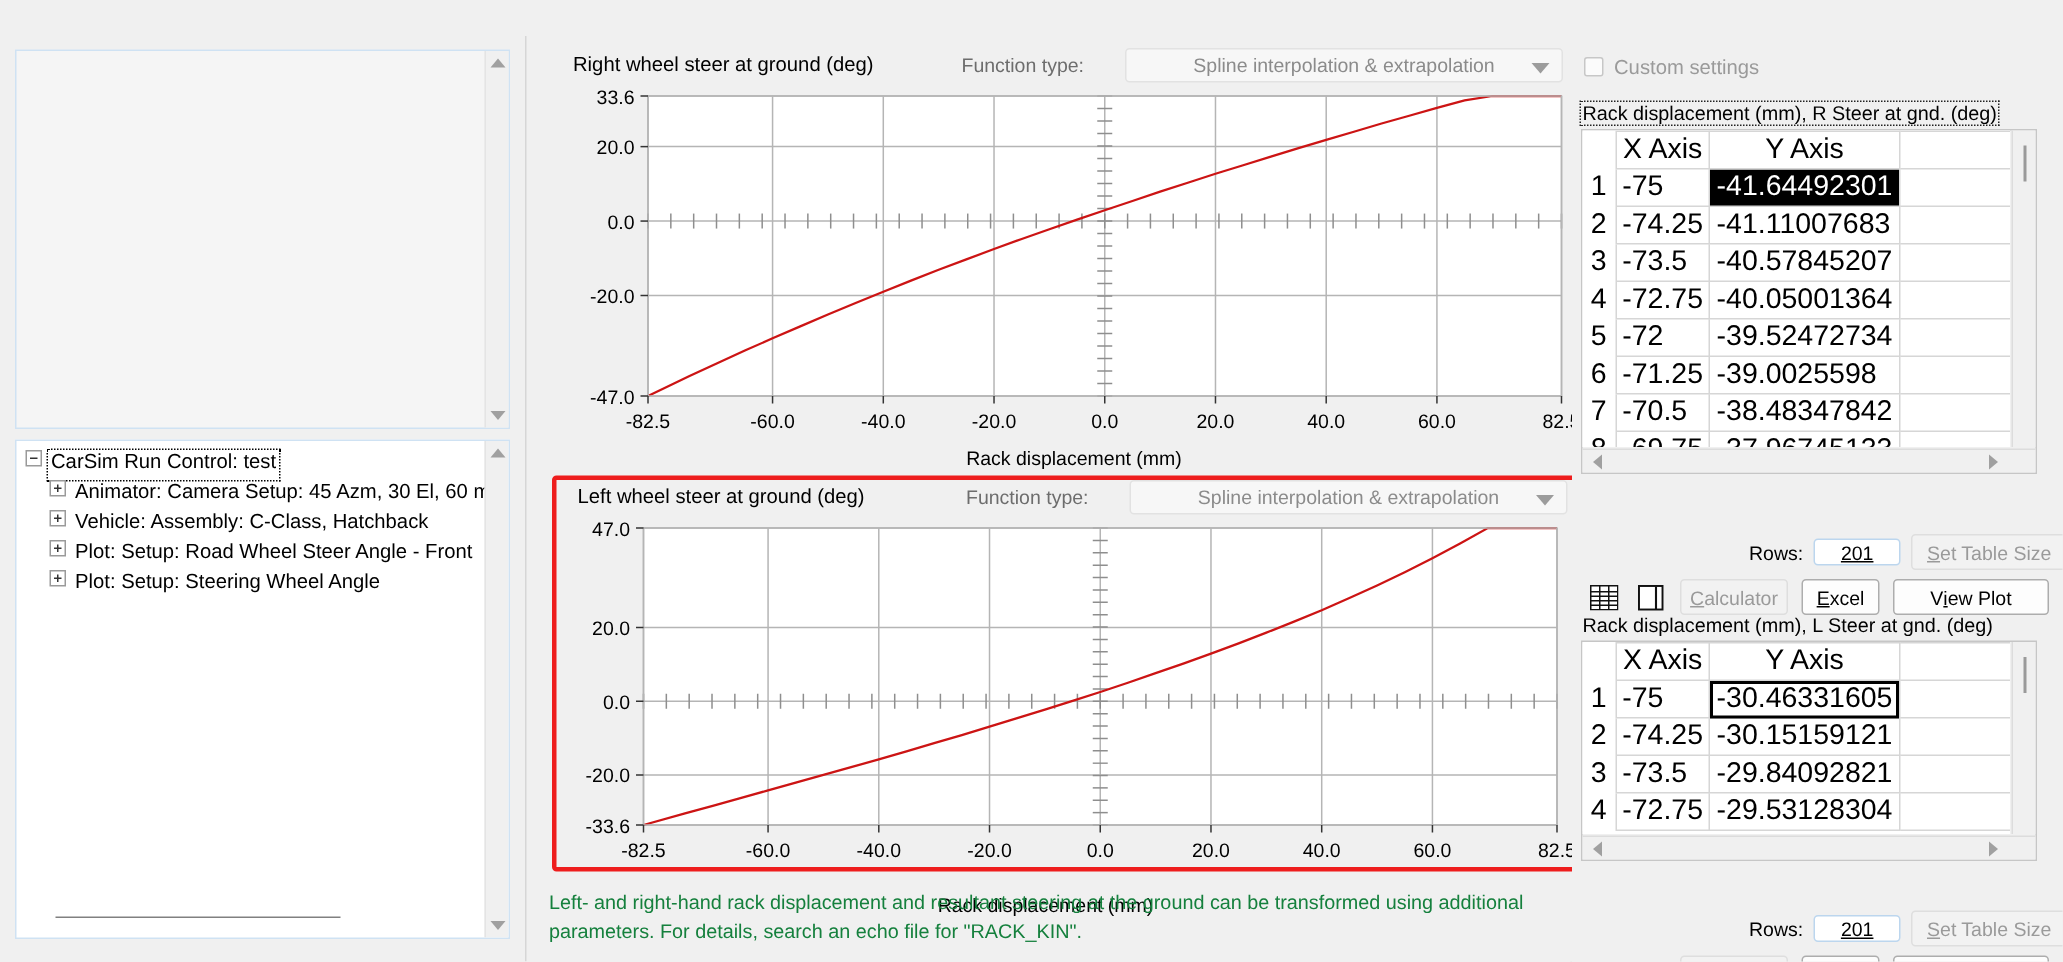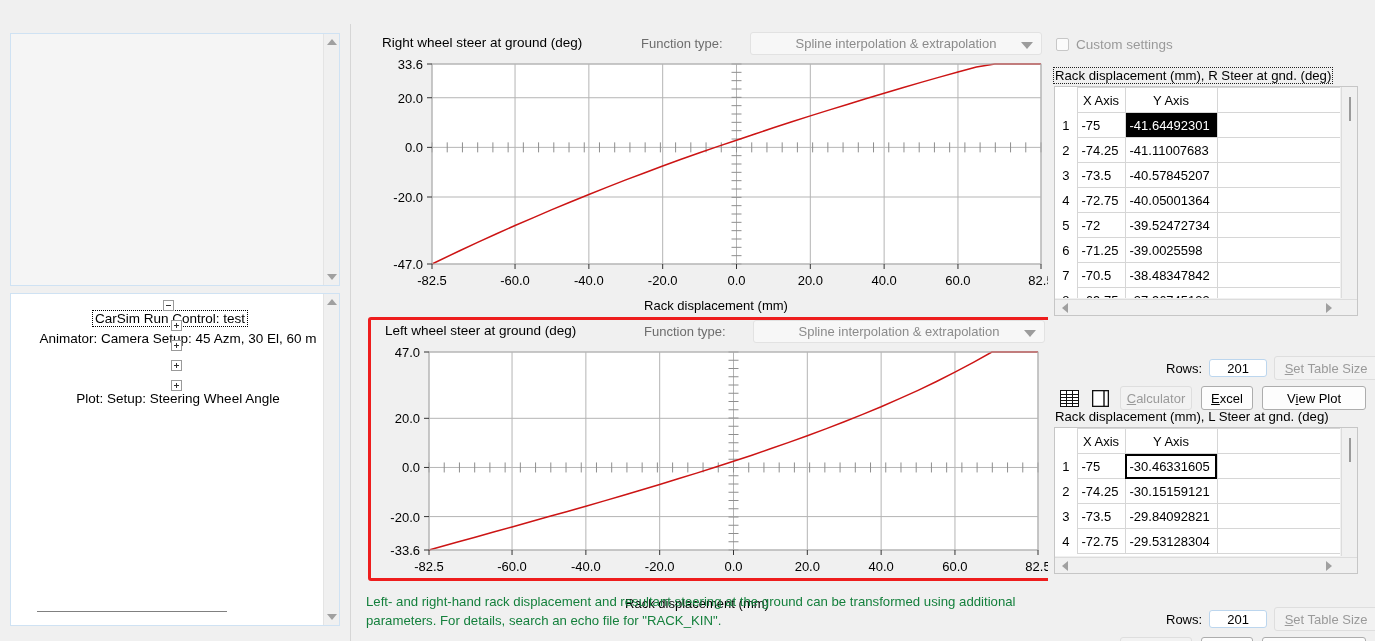--- a/index.html
+++ b/index.html
@@ -71,26 +71,25 @@
 
   .tree-panel {
     position: absolute; left: 10px; top: 269px;
     width: 330px; height: 333px;
     background: #ffffff;
     border: 1px solid #cfe2f3;
     overflow: hidden;
   }
   .tree-inner { position: absolute; left: 0; top: 0; right: 16px; bottom: 0; padding: 6px 0 0 6px; }
   .tree-row {
-    display: flex; align-items: center;
+    display: flex; 
     height: 20px;
     font-size: 13.5px;
     color: #000;
     white-space: nowrap;
-    flex-direction: column;
   }
   .tree-row .expander {
     width: 11px; height: 11px; flex: 0 0 11px;
     border: 1px solid #9a9a9a;
     background: #fff;
     margin-right: 4px;
     position: relative;
   }
   .tree-row .expander::before {
     content: ""; position: absolute;
@@ -191,21 +190,21 @@
   .grid-box {
     position: absolute;
     background: #f0f0f0;
     border: 1px solid #c6c6c6;
   }
   .grid-inner {
     position: absolute; left: 0; top: 0; right: 17px; bottom: 17px;
     background: #ffffff;
     overflow: hidden;
   }
-  table.dg { border-collapse: collapse; width: 100%; font-size: 13px; }
+  table.dg { border-collapse: collapse; width: 100%; font-size: 19px; }
   table.dg th, table.dg td {
     height: 25px;
     padding: 0 4px;
     border: 1px solid #d6d6d6;
     font-weight: normal;
     white-space: nowrap;
     background: #fff;
   }
   table.dg th { background: #fff; text-align: center; color: #000; }
   table.dg td.rowhdr, table.dg th.corner {
@@ -241,21 +240,21 @@
   .grid-hscroll .arrow.r { right: 20px; }
 
   .rows-row { position: absolute; display: flex; align-items: center; gap: 7px; }
   .rows-label { font-size: 13px; color: #000; }
   .rows-input {
     width: 58px; height: 18px;
     border: 1px solid #bcd6ee;
     background: #fff;
     border-radius: 3px;
     display: flex; align-items: center; justify-content: center;
-    font-size: 13px; color: #000;
+    font-size: 13px; color: #000; text-decoration: underline;
   }
   .btn-sts {
     width: 104px; height: 24px;
     border: 1px solid #dedede;
     background: #f2f2f2;
     border-radius: 3px;
     display: flex; align-items: center; justify-content: center;
     font-size: 13px; color: #9a9a9a;
   }
   .toolrow { position: absolute; display: flex; align-items: center; gap: 9px; }
@@ -315,23 +314,25 @@
         <div class="tree-row selected">
           <div class="expander"></div>
           <span class="label">CarSim Run Control: test</span>
         </div>
         <div class="tree-row child">
           <div class="expander plus"></div>
           <span class="label">Animator: Camera Setup: 45 Azm, 30 El, 60 m</span>
         </div>
         <div class="tree-row child">
           <div class="expander plus"></div>
+          <span class="label">Vehicle: Assembly: C-Class, Hatchback</span>
         </div>
         <div class="tree-row child">
           <div class="expander plus"></div>
+          <span class="label">Plot: Setup: Road Wheel Steer Angle - Front</span>
         </div>
         <div class="tree-row child">
           <div class="expander plus"></div>
           <span class="label">Plot: Setup: Steering Wheel Angle</span>
         </div>
       </div>
       <div class="tree-bottomline"></div>
       <div class="vscroll">
         <div class="arrow up">
             <div class="tri up"></div>

